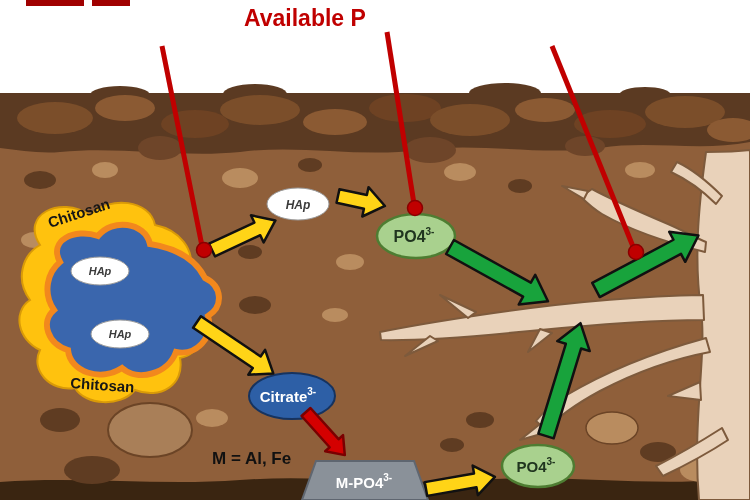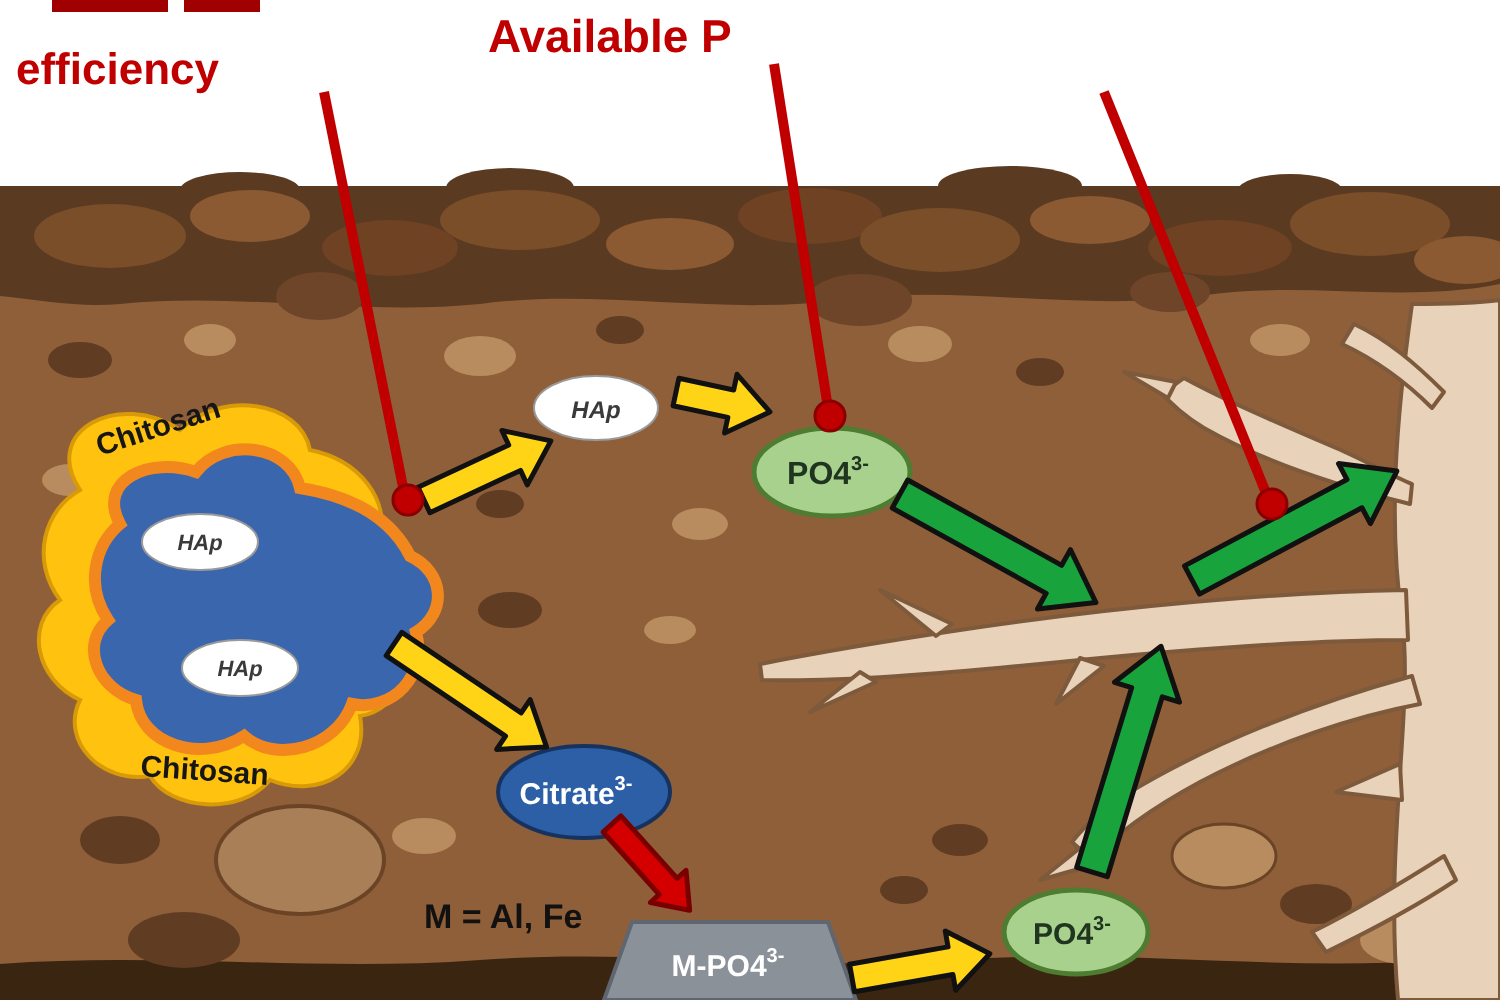--- a/index.html
+++ b/index.html
@@ -153,16 +153,15 @@
       <circle cx="415" cy="208" r="7.5"></circle>
       <circle cx="636" cy="252" r="7.5"></circle>
     </g>
 
     <g fill="#a00000">
       <rect x="26" y="0" width="58" height="6"></rect>
       <rect x="92" y="0" width="38" height="6"></rect>
     </g>
   </svg>
 
-  <div class="callout-label" style="left:8px;top:22px;font-size:22px;">efficiency</div>
   <div class="callout-label" style="left:244px;top:5px;">Available P</div>
 
 </div>
 
 </body></html>

